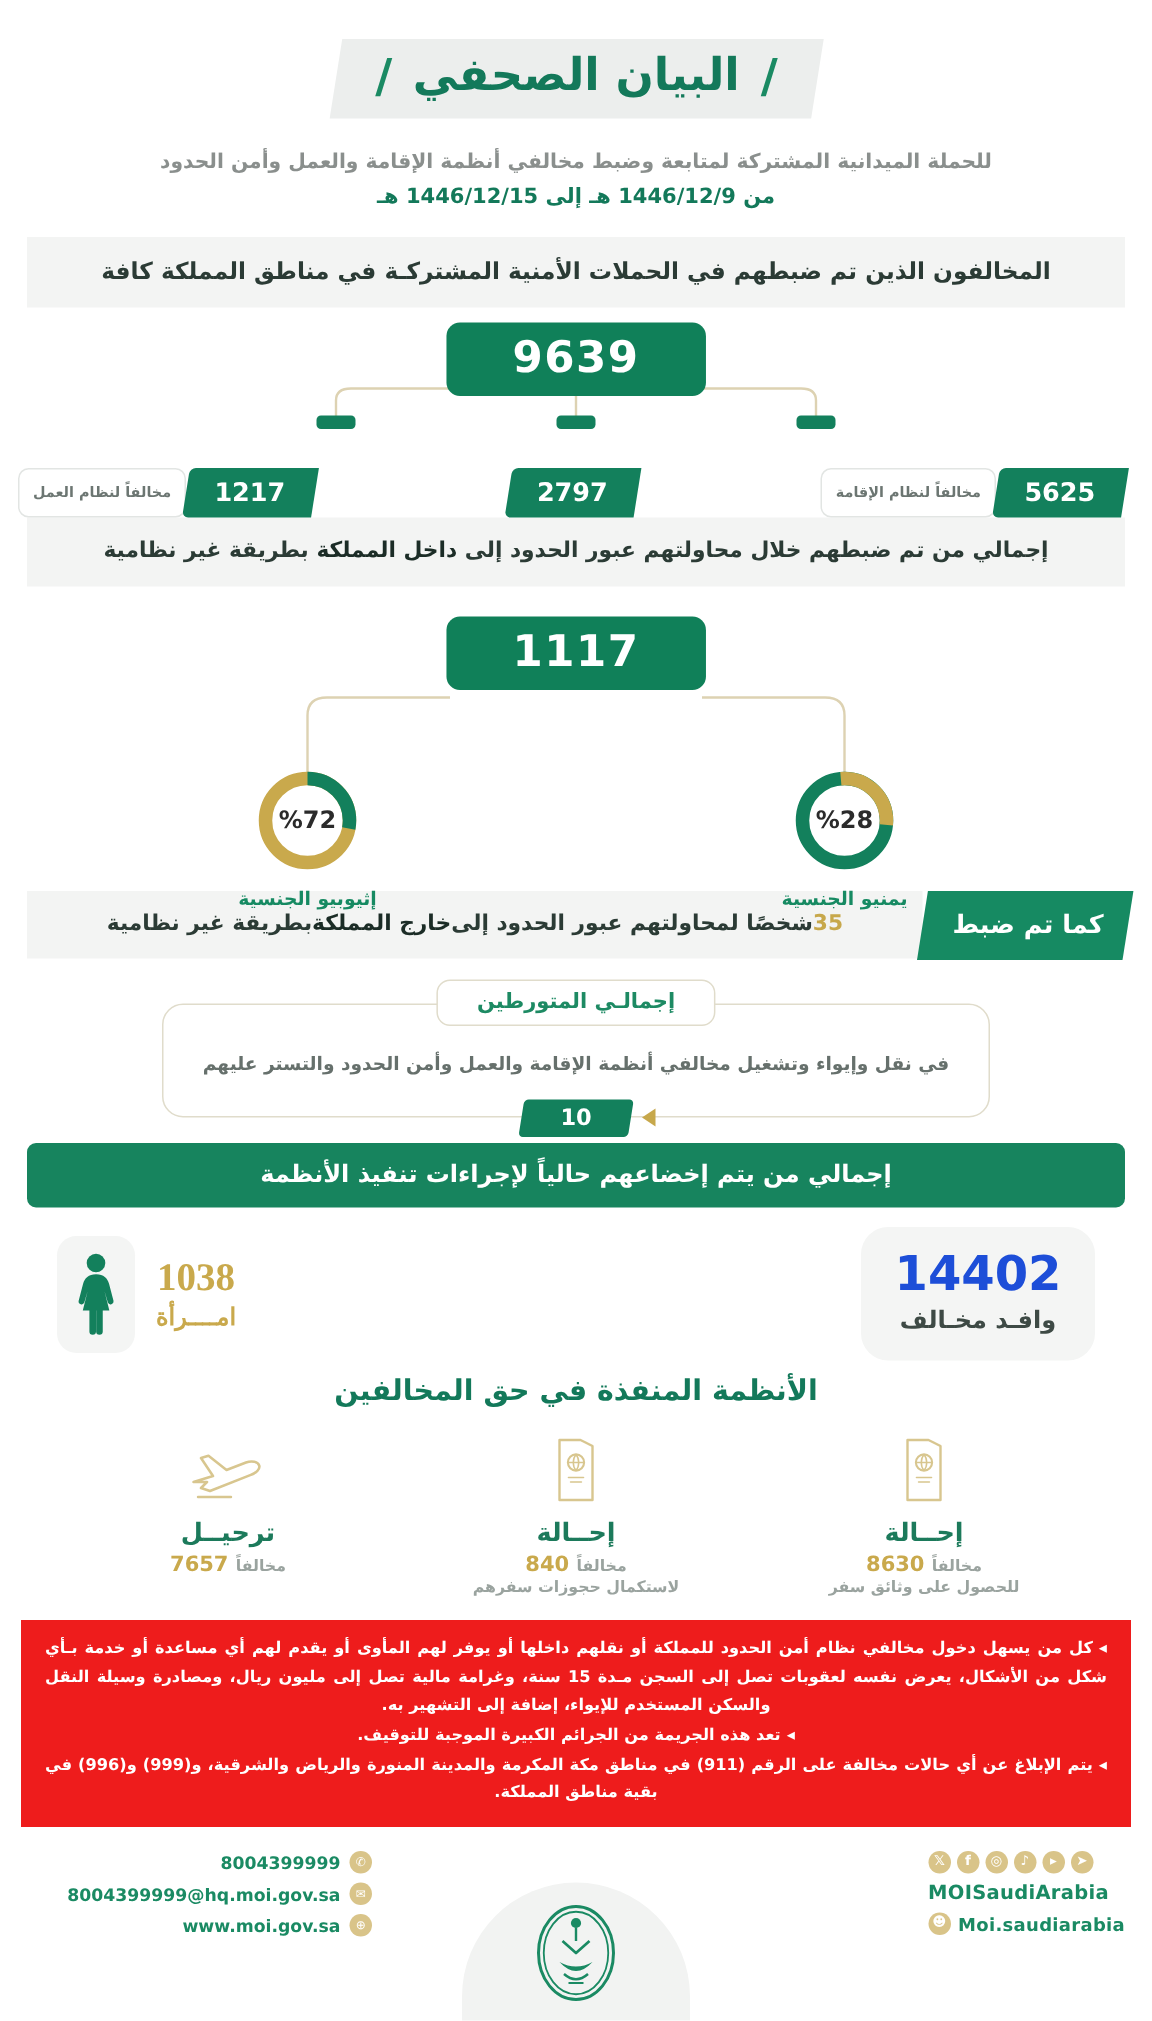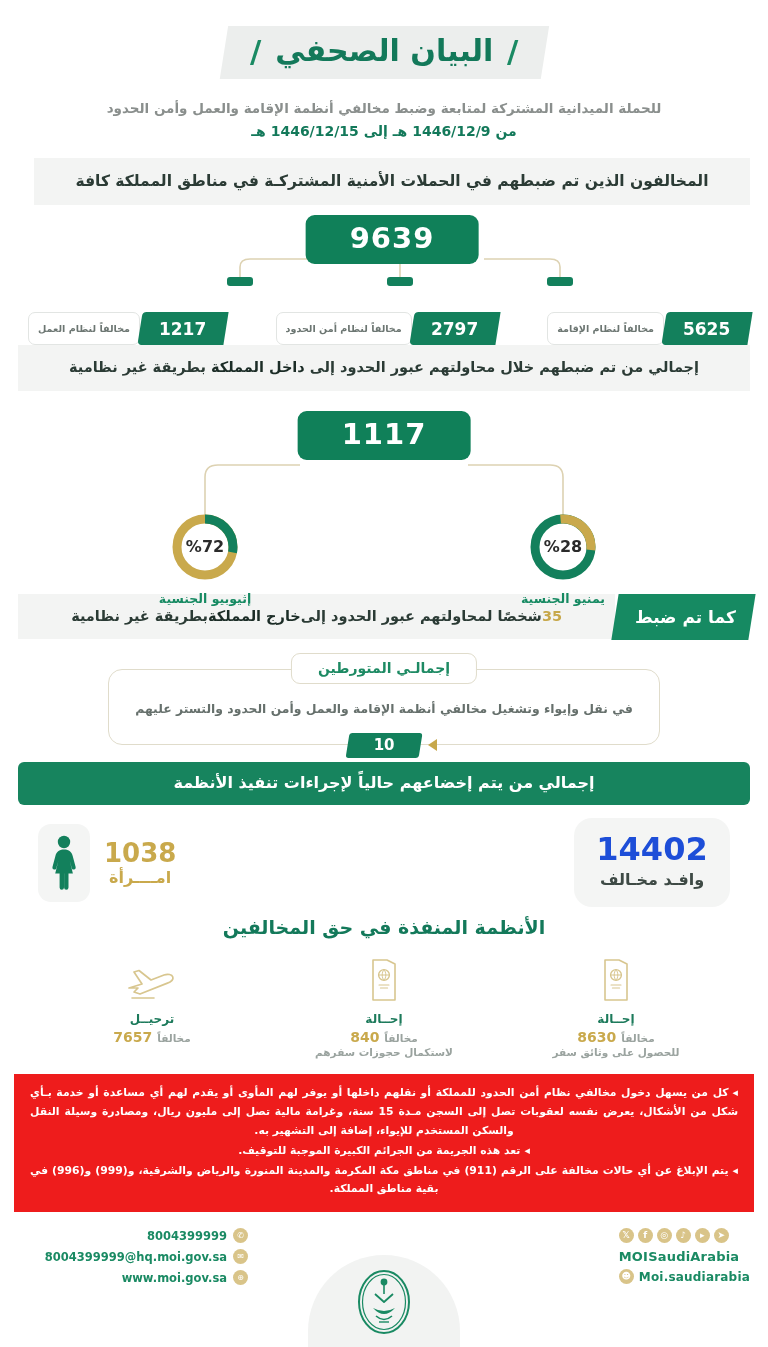--- a/index.html
+++ b/index.html
@@ -306,21 +306,21 @@
     direction: rtl;
   }
   .person-icon-bg {
     background: #f4f5f4;
     border-radius: 13px;
     width: 52px; height: 78px;
     display: flex;
     align-items: center;
     justify-content: center;
   }
-  .person-stat { text-align: center; }
+  .person-stat { text-align: center; font-family: Liberation Serif, serif; }
   .person-num {
     color: #c9a94c;
     font-size: 26px;
     font-weight: 700;
     line-height: 1.1;
     direction: ltr;
   }
   .person-lab {
     color: #c9a94c;
     font-size: 16px;
@@ -361,21 +361,21 @@
     display: flex;
     justify-content: center;
     gap: 62px;
     padding: 14px 0 0 0;
     direction: rtl;
   }
   .apply-col { width: 170px; text-align: center; }
   .apply-icon { height: 56px; display: flex; align-items: center; justify-content: center; }
   .apply-name {
     color: #1c7a5b;
-    font-size: 12px;
+    font-size: 17px;
     font-weight: 700;
     letter-spacing: 1px;
     margin-top: 4px;
   }
   .apply-count {
     color: #c9a94c;
     font-size: 14px;
     font-weight: 700;
     margin-top: 3px;
     direction: rtl;
@@ -493,21 +493,21 @@
   <div class="header">
     <div class="title-wrap">
       <span class="title-slash">/</span>
       <span class="main-title">البيان الصحفي</span>
       <span class="title-slash">/</span>
     </div>
     <div class="subtitle">للحملة الميدانية المشتركة لمتابعة وضبط مخالفي أنظمة الإقامة والعمل وأمن الحدود</div>
     <div class="date-line">من 1446/12/9 هـ إلى 1446/12/15 هـ</div>
   </div>
 
-  <div style="margin-top:14px;padding-left:16px;">
+  <div style="margin-top:14px;">
     <div class="band">المخالفون الذين تم ضبطهم في الحملات الأمنية المشتركـة في مناطق المملكة كافة</div>
 
     <div class="sec1">
       <svg class="connectors" viewBox="0 0 768 130">
         <path d="M 224 64 L 224 52 Q 224 44 234 44 L 300 44" fill="none" stroke="#ddd2b2" stroke-width="1.6"></path>
         <path d="M 544 64 L 544 52 Q 544 44 534 44 L 468 44" fill="none" stroke="#ddd2b2" stroke-width="1.6"></path>
         <path d="M 384 44 L 384 64" fill="none" stroke="#ddd2b2" stroke-width="1.6"></path>
       </svg>
 
       <div class="pill-pos">
@@ -522,21 +522,20 @@
         <div class="leaf">
           <div class="leaf-num">
               <span>5625</span>
             </div>
           <div class="leaf-lab">مخالفاً لنظام الإقامة</div>
         </div>
         <div class="leaf">
           <div class="leaf-num">
               <span>2797</span>
             </div>
-          <div class="leaf-lab">مخالفاً لنظام أمن الحدود</div>
         </div>
         <div class="leaf">
           <div class="leaf-num">
               <span>1217</span>
             </div>
           <div class="leaf-lab">مخالفاً لنظام العمل</div>
         </div>
       </div>
     </div>
   </div>

